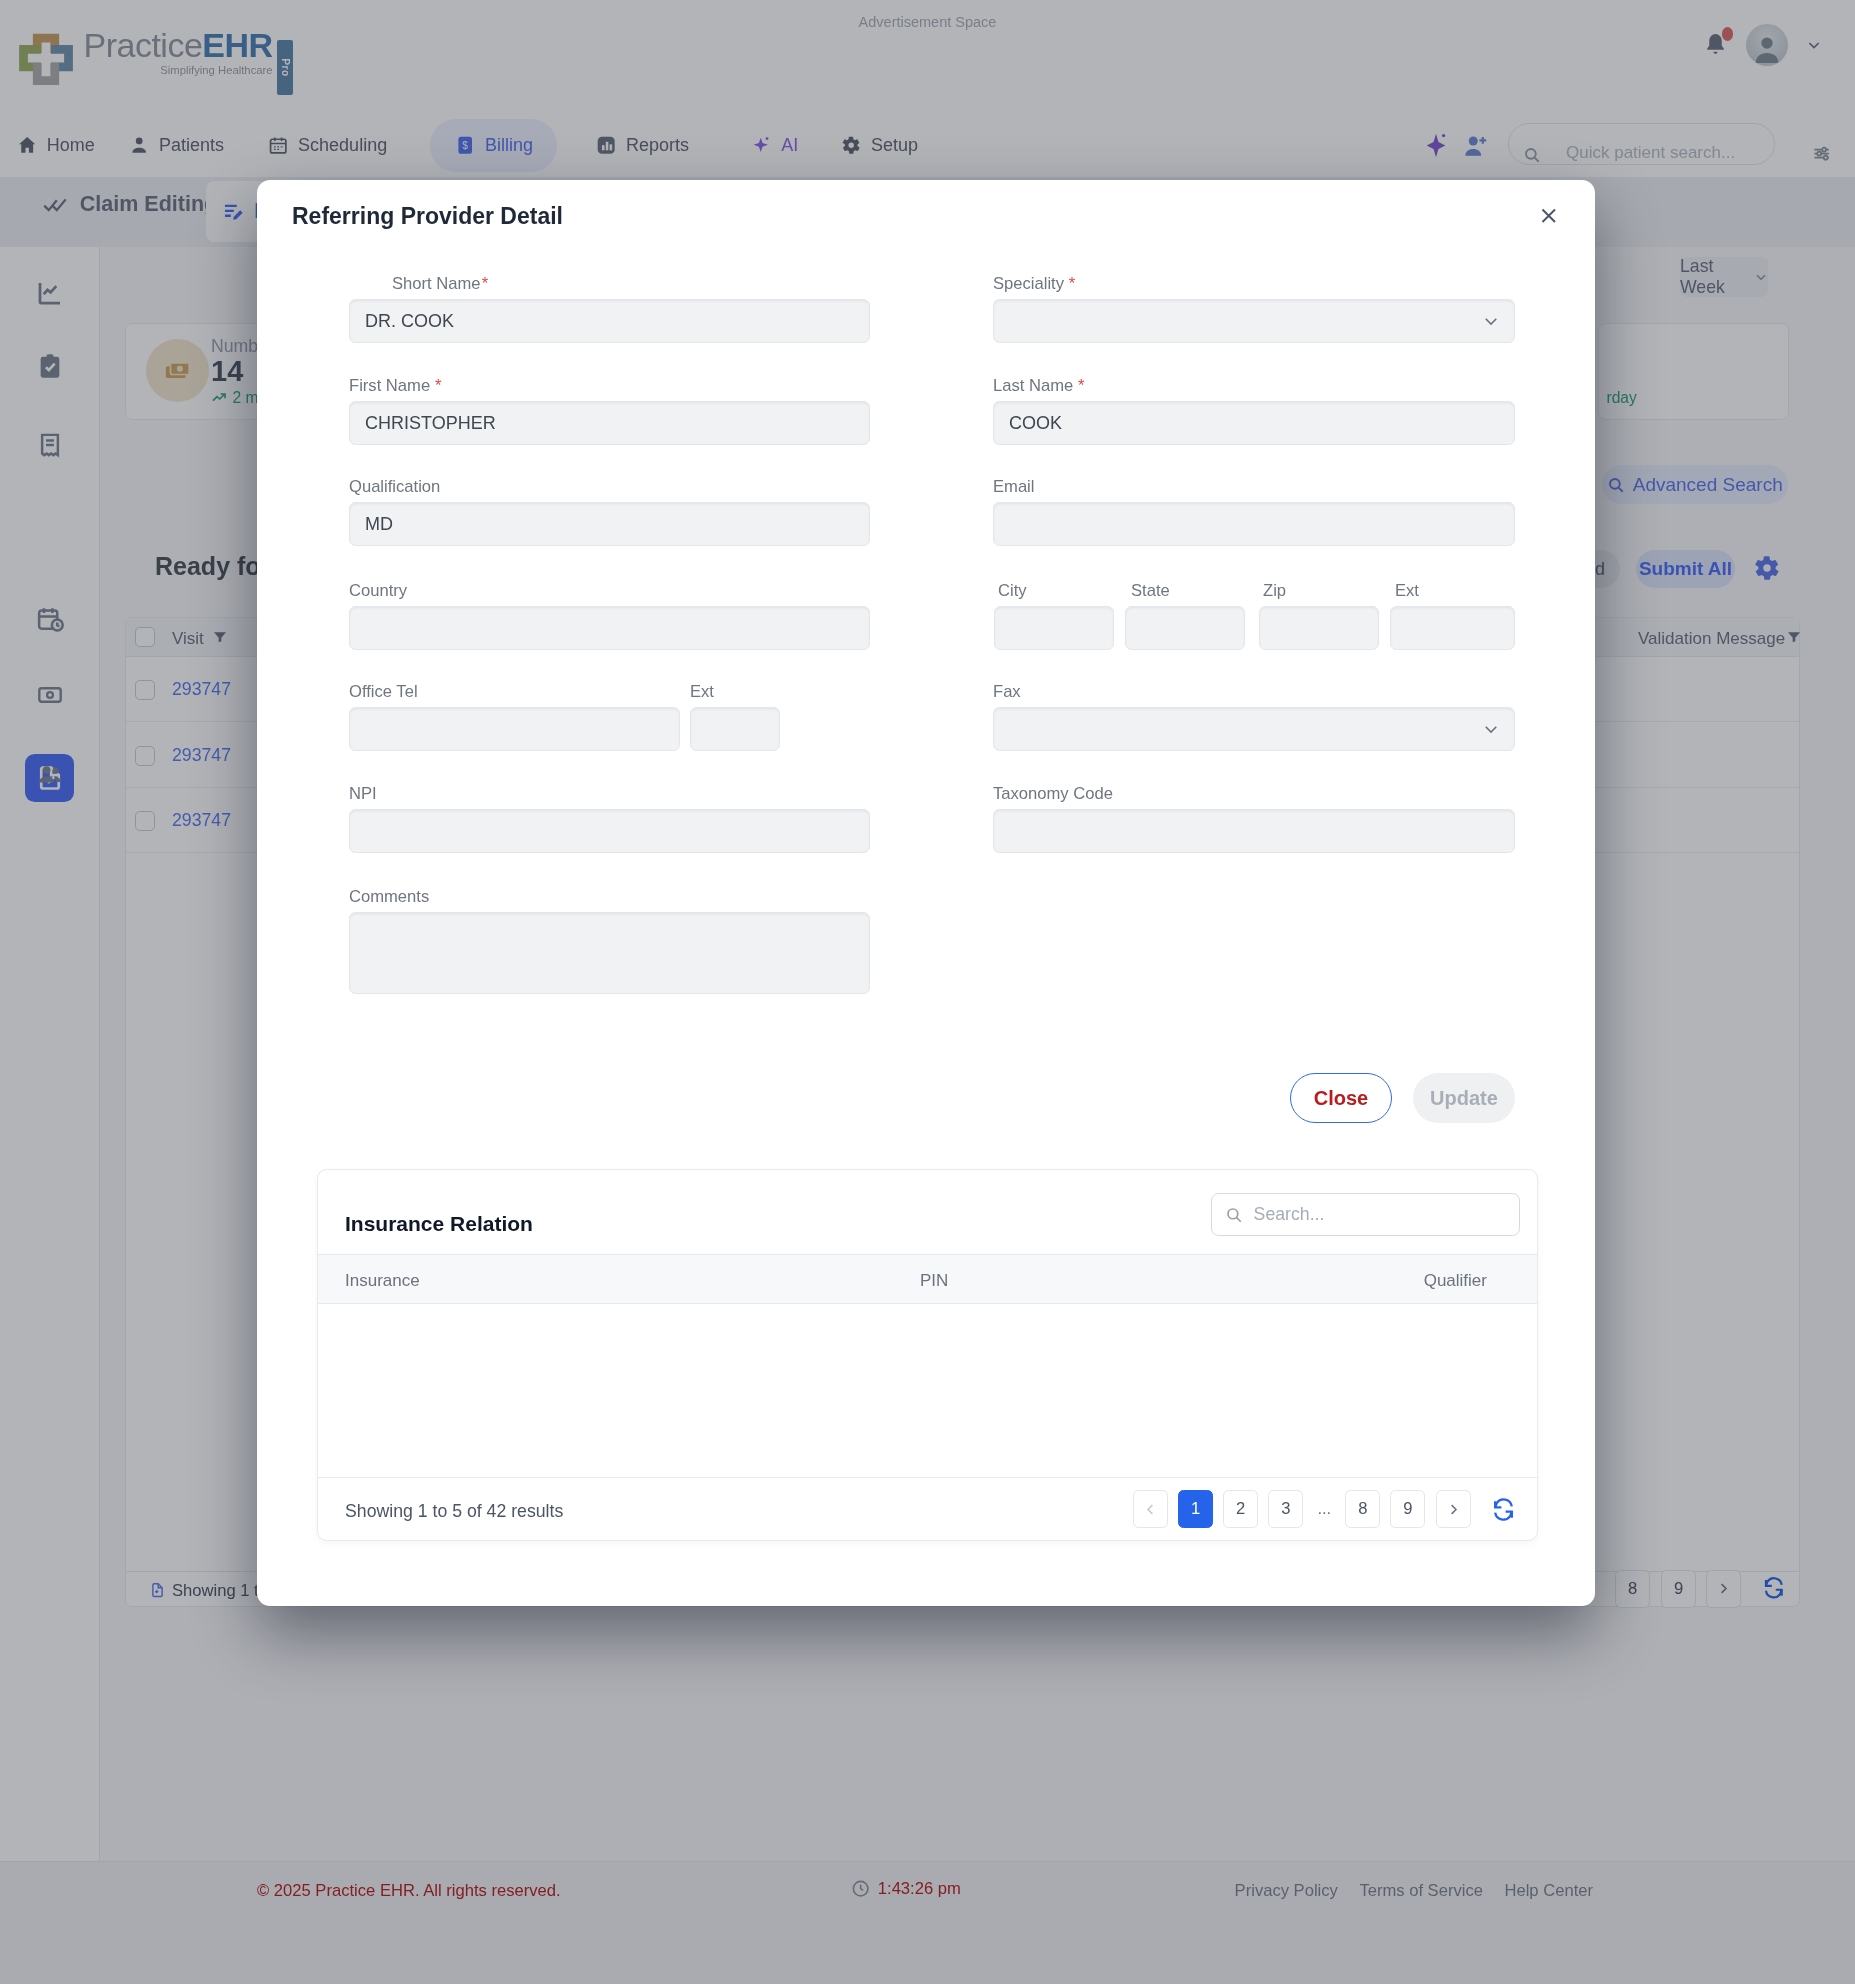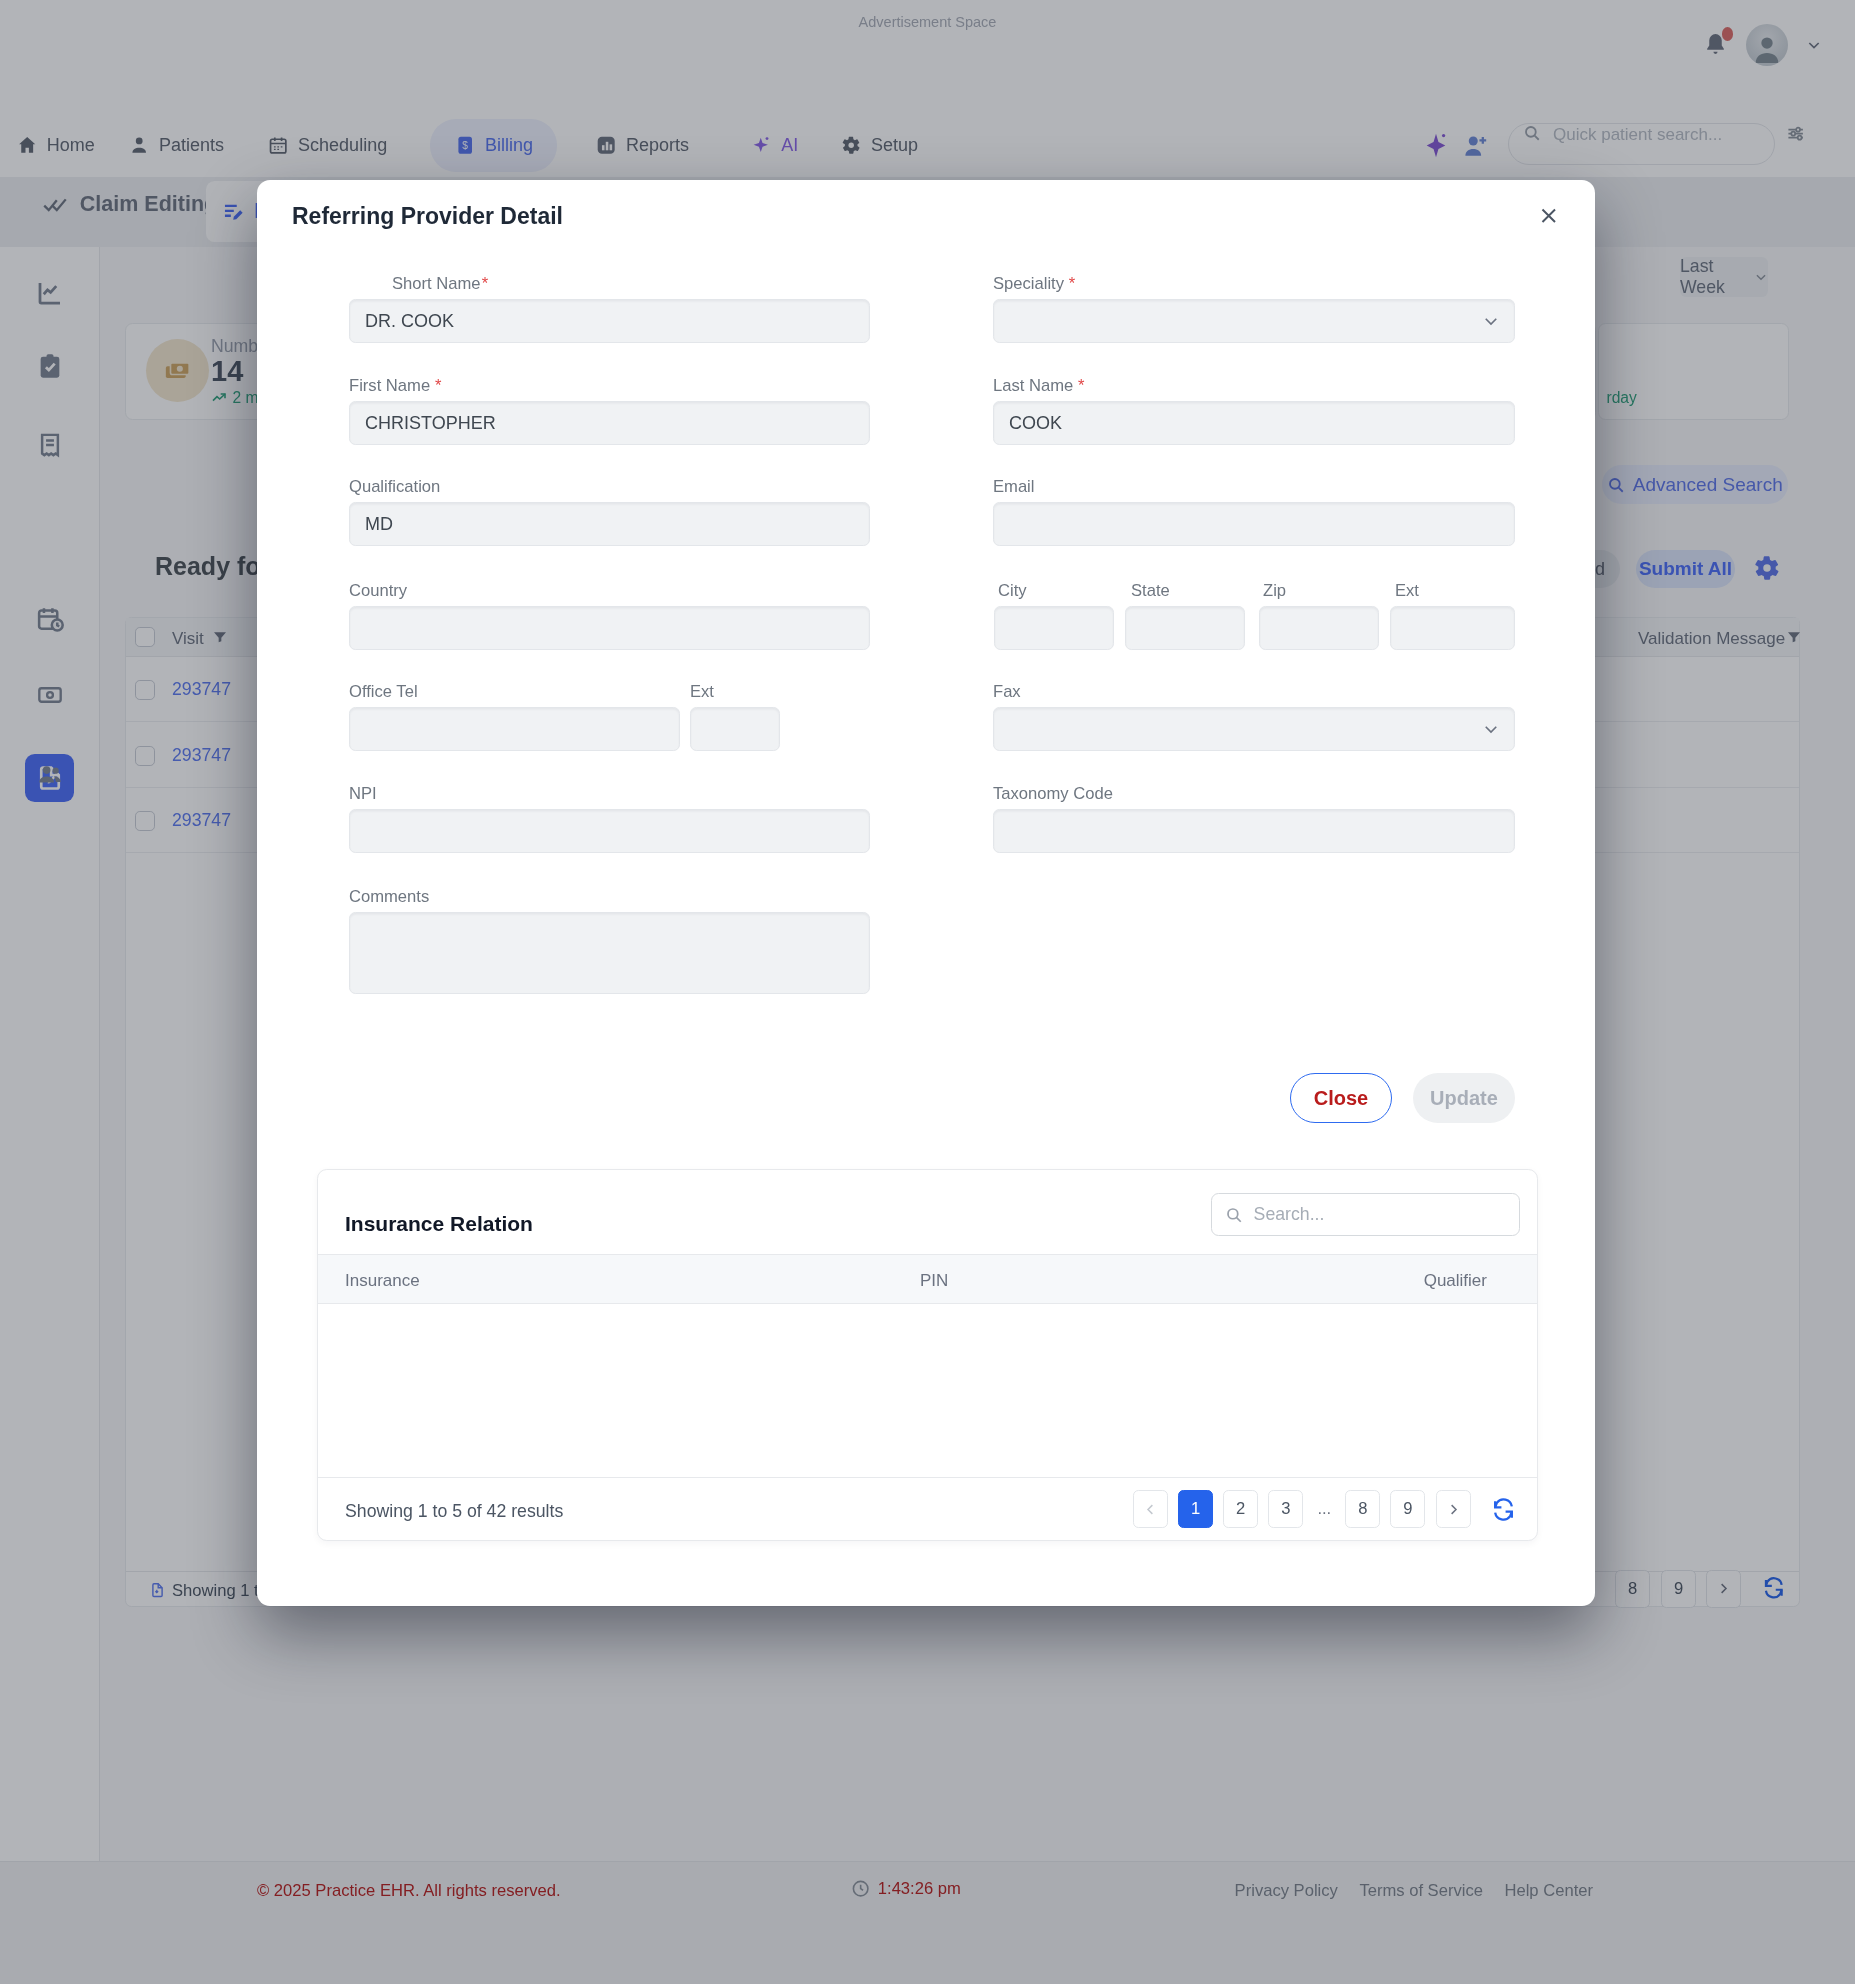--- a/index.html
+++ b/index.html
@@ -28,21 +28,21 @@
   .avatar{width:42px;height:42px;border-radius:50%;background:radial-gradient(circle at 50% 35%,#e8ebee 0%,#c9d0d6 70%);overflow:hidden;position:relative;}
   .avatar svg{position:absolute;left:50%;top:54%;transform:translate(-50%,-42%);}
 
   .navbar{left:0;top:114px;width:1855px;height:63px;background:#ffffff;}
   .nav-item{position:absolute;top:0;height:63px;display:flex;align-items:center;gap:9.7px;
     font-size:18px;color:#5f6672;cursor:pointer;}
   .nav-item.active{color:#5472ee;}
   .nav-pill{position:absolute;left:430px;top:5.4px;width:127px;height:53px;border-radius:26px;background:#eef1fd;}
   .nav-item.ai{color:#8a63e8;}
   .quick-search{position:absolute;left:1508px;top:8.6px;width:267px;height:42px;border:1.1px solid #e5e7eb;
-    border-radius:23.6px;display:flex;align-items:flex-start;padding:0 14px;gap:10px;box-sizing:border-box;background:#fff;}
+    border-radius:23.6px;display:flex;align-items:flex-end;padding:0 14px;gap:23px;box-sizing:border-box;background:#fff;}
   .quick-search input{border:none;outline:none;flex:1;font-size:17px;color:#3f4750;background:transparent;
     font-family:"Liberation Sans",sans-serif;}
   .quick-search input::placeholder{color:#b6bcc5;}
   .nav-mini{position:absolute;top:16px;}
 
   .subheader{left:0;top:177px;width:1855px;height:70px;background:#edeff1;}
   .claim-chip{position:absolute;left:42px;top:15px;display:flex;align-items:center;gap:11.8px;
     font-size:21.5px;font-weight:600;color:#6b7280;}
   .part-tab{position:absolute;left:206px;top:4.3px;width:215px;height:61px;background:#ffffff;border-radius:8.6px;
     display:flex;align-items:center;padding-left:16px;gap:8.6px;font-size:21.5px;font-weight:600;color:#4a6cf7;box-sizing:border-box;}
@@ -129,20 +129,37 @@
   .ins-summary{position:absolute;left:27px;top:22.5px;font-size:17.7px;color:#4b5563;}
   .ins-pager{position:absolute;right:21.5px;top:12.3px;display:flex;align-items:center;gap:10.2px;}
   .dots{font-size:16.6px;color:#6b7280;width:21.5px;text-align:center;}
 </style>
 </head>
 <body>
 
 <div class="abs topbar">
   <div class="abs ad-text">Advertisement Space</div>
 
+  <div class="abs logo-wrap">
+    <span>
+      <svg width="60" height="60" viewBox="0 0 48 48" fill="none" stroke-width="7">
+        <path d="M17 20 V8 H31 V20" stroke="#c9a063"></path>
+        <path d="M20 17 H6 V31 H20" stroke="#9bb167"></path>
+        <path d="M28 17 H42 V31 H28" stroke="#6f93ad"></path>
+        <path d="M17 28 V42 H31 V28" stroke="#adadad"></path>
+      </svg>
+    </span>
+    <span class="logo-text">
+      <span class="logo-line1"><span>Practice</span><b>EHR</b></span>
+      <div class="logo-tag">Simplifying Healthcare</div>
+    </span>
+    <span class="pro-badge">
+        <span>Pro</span>
+      </span>
+  </div>
 
   <div class="abs top-right">
     <span class="bell-wrap">
       <svg width="25" height="27" viewBox="0 0 24 24" fill="#6b7280">
         <path d="M12 2a6 6 0 0 0-6 6v5l-2 3v1h16v-1l-2-3V8a6 6 0 0 0-6-6z"></path>
         <path d="M10 19a2 2 0 0 0 4 0z"></path>
       </svg>
       <span class="bell-dot"></span>
     </span>
     <span class="avatar">

